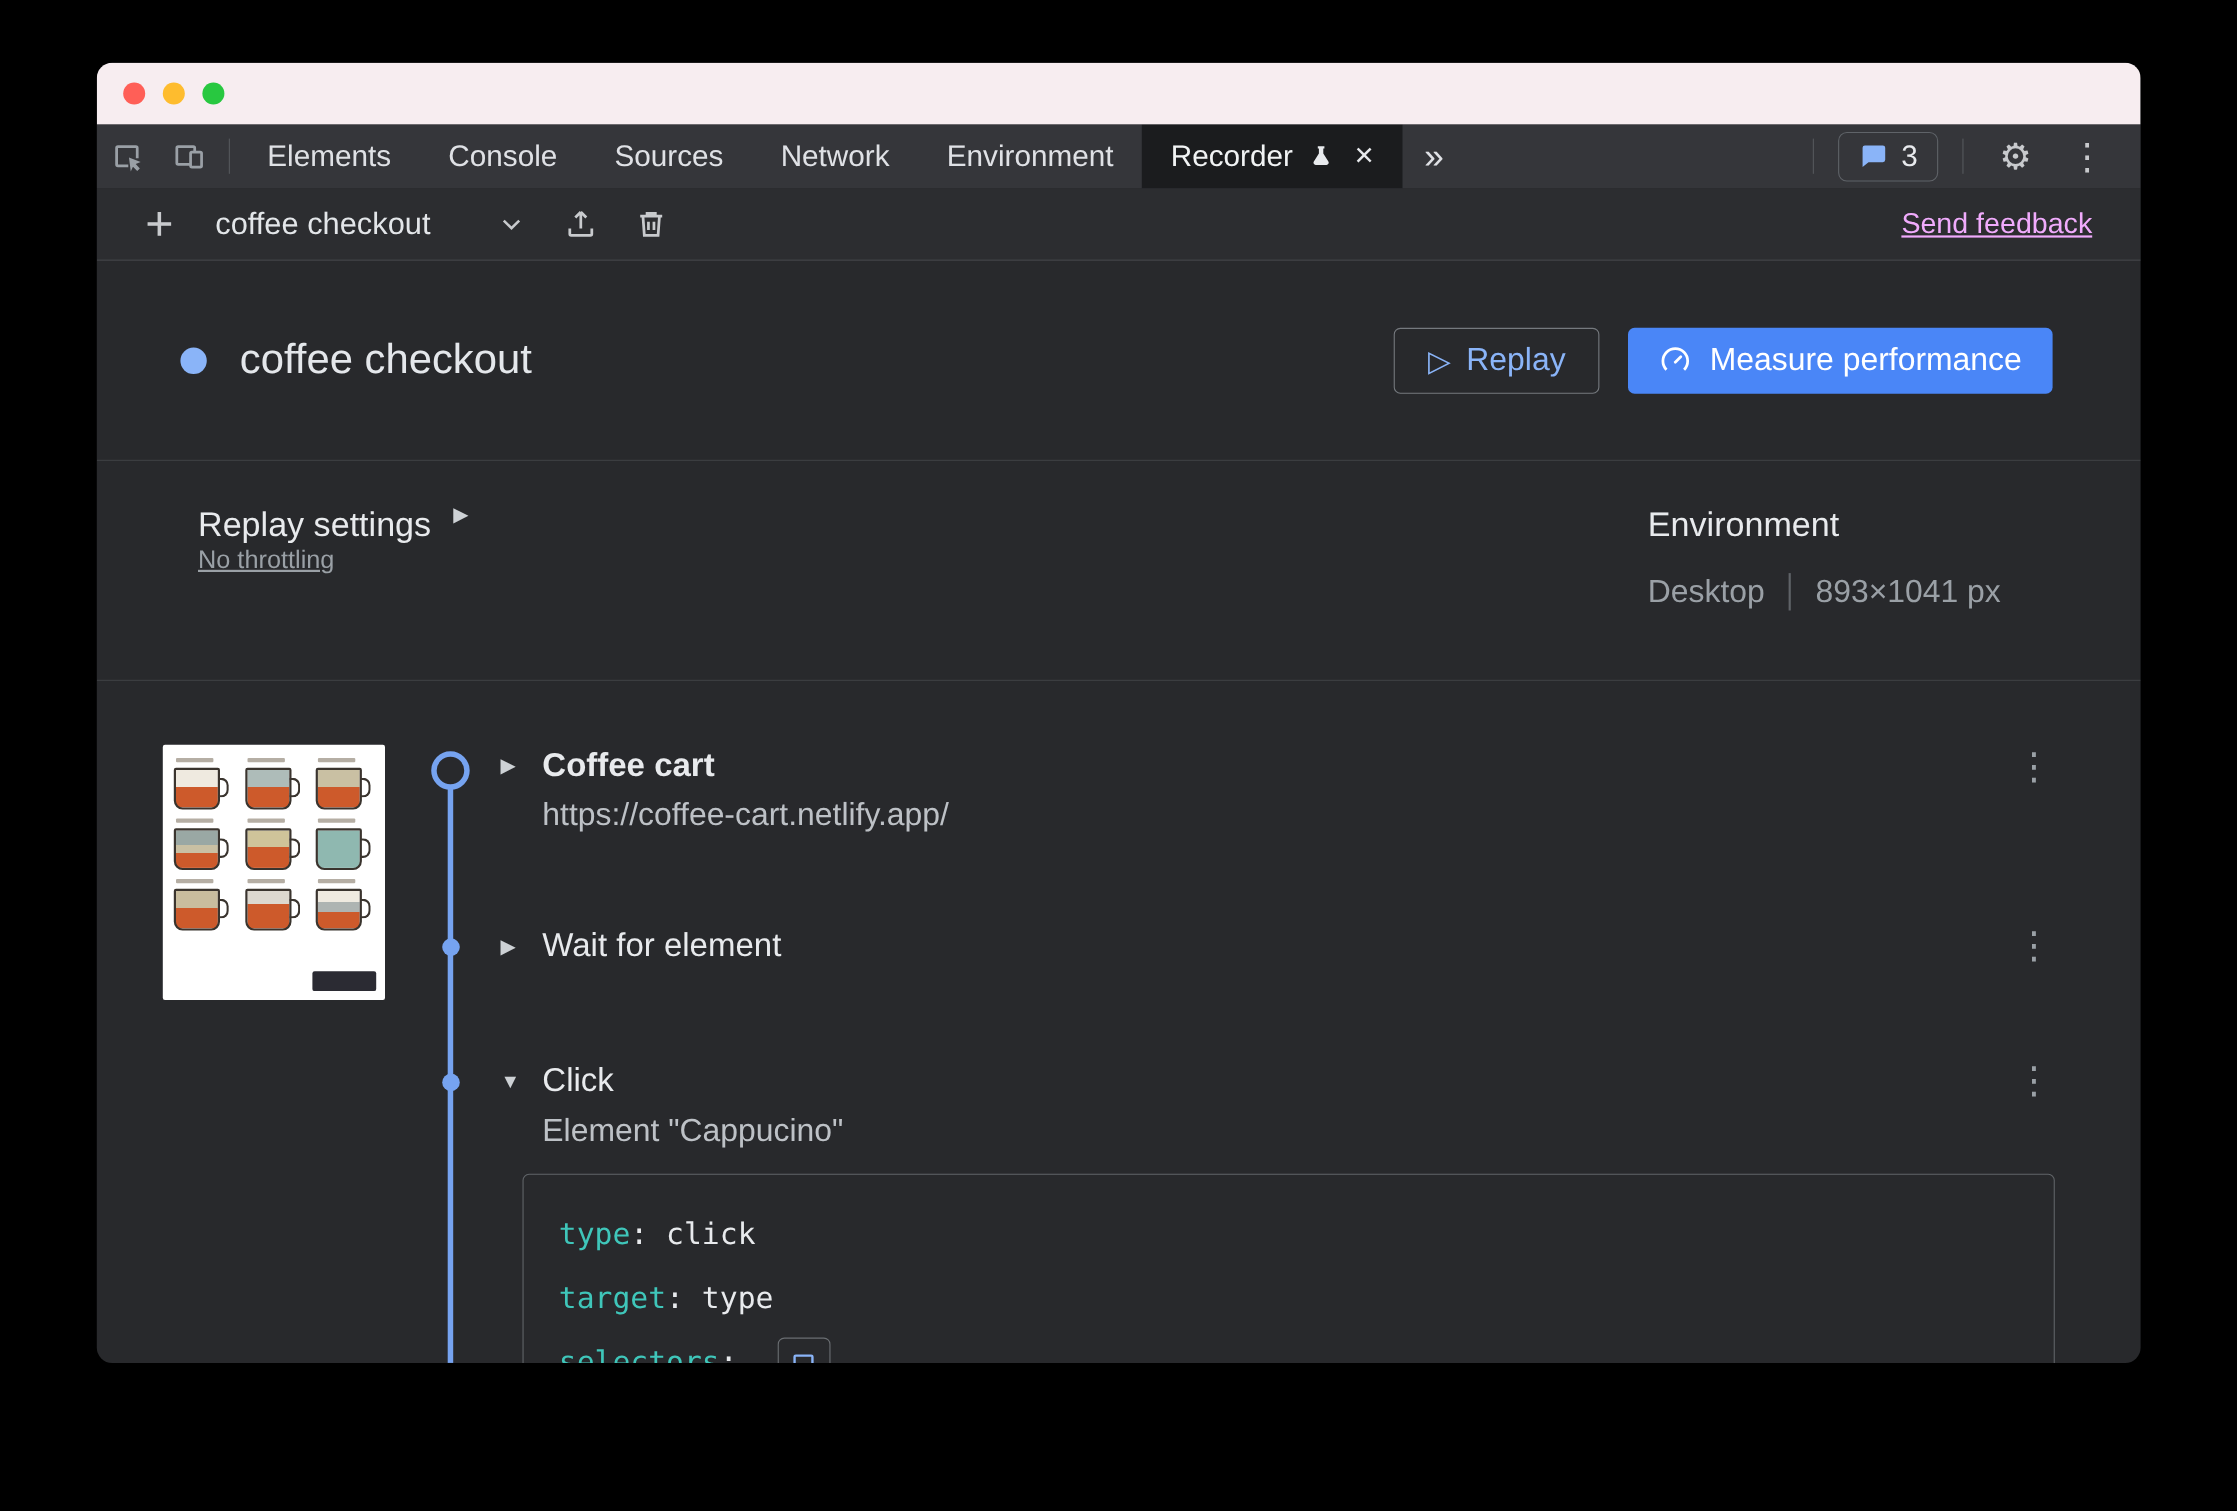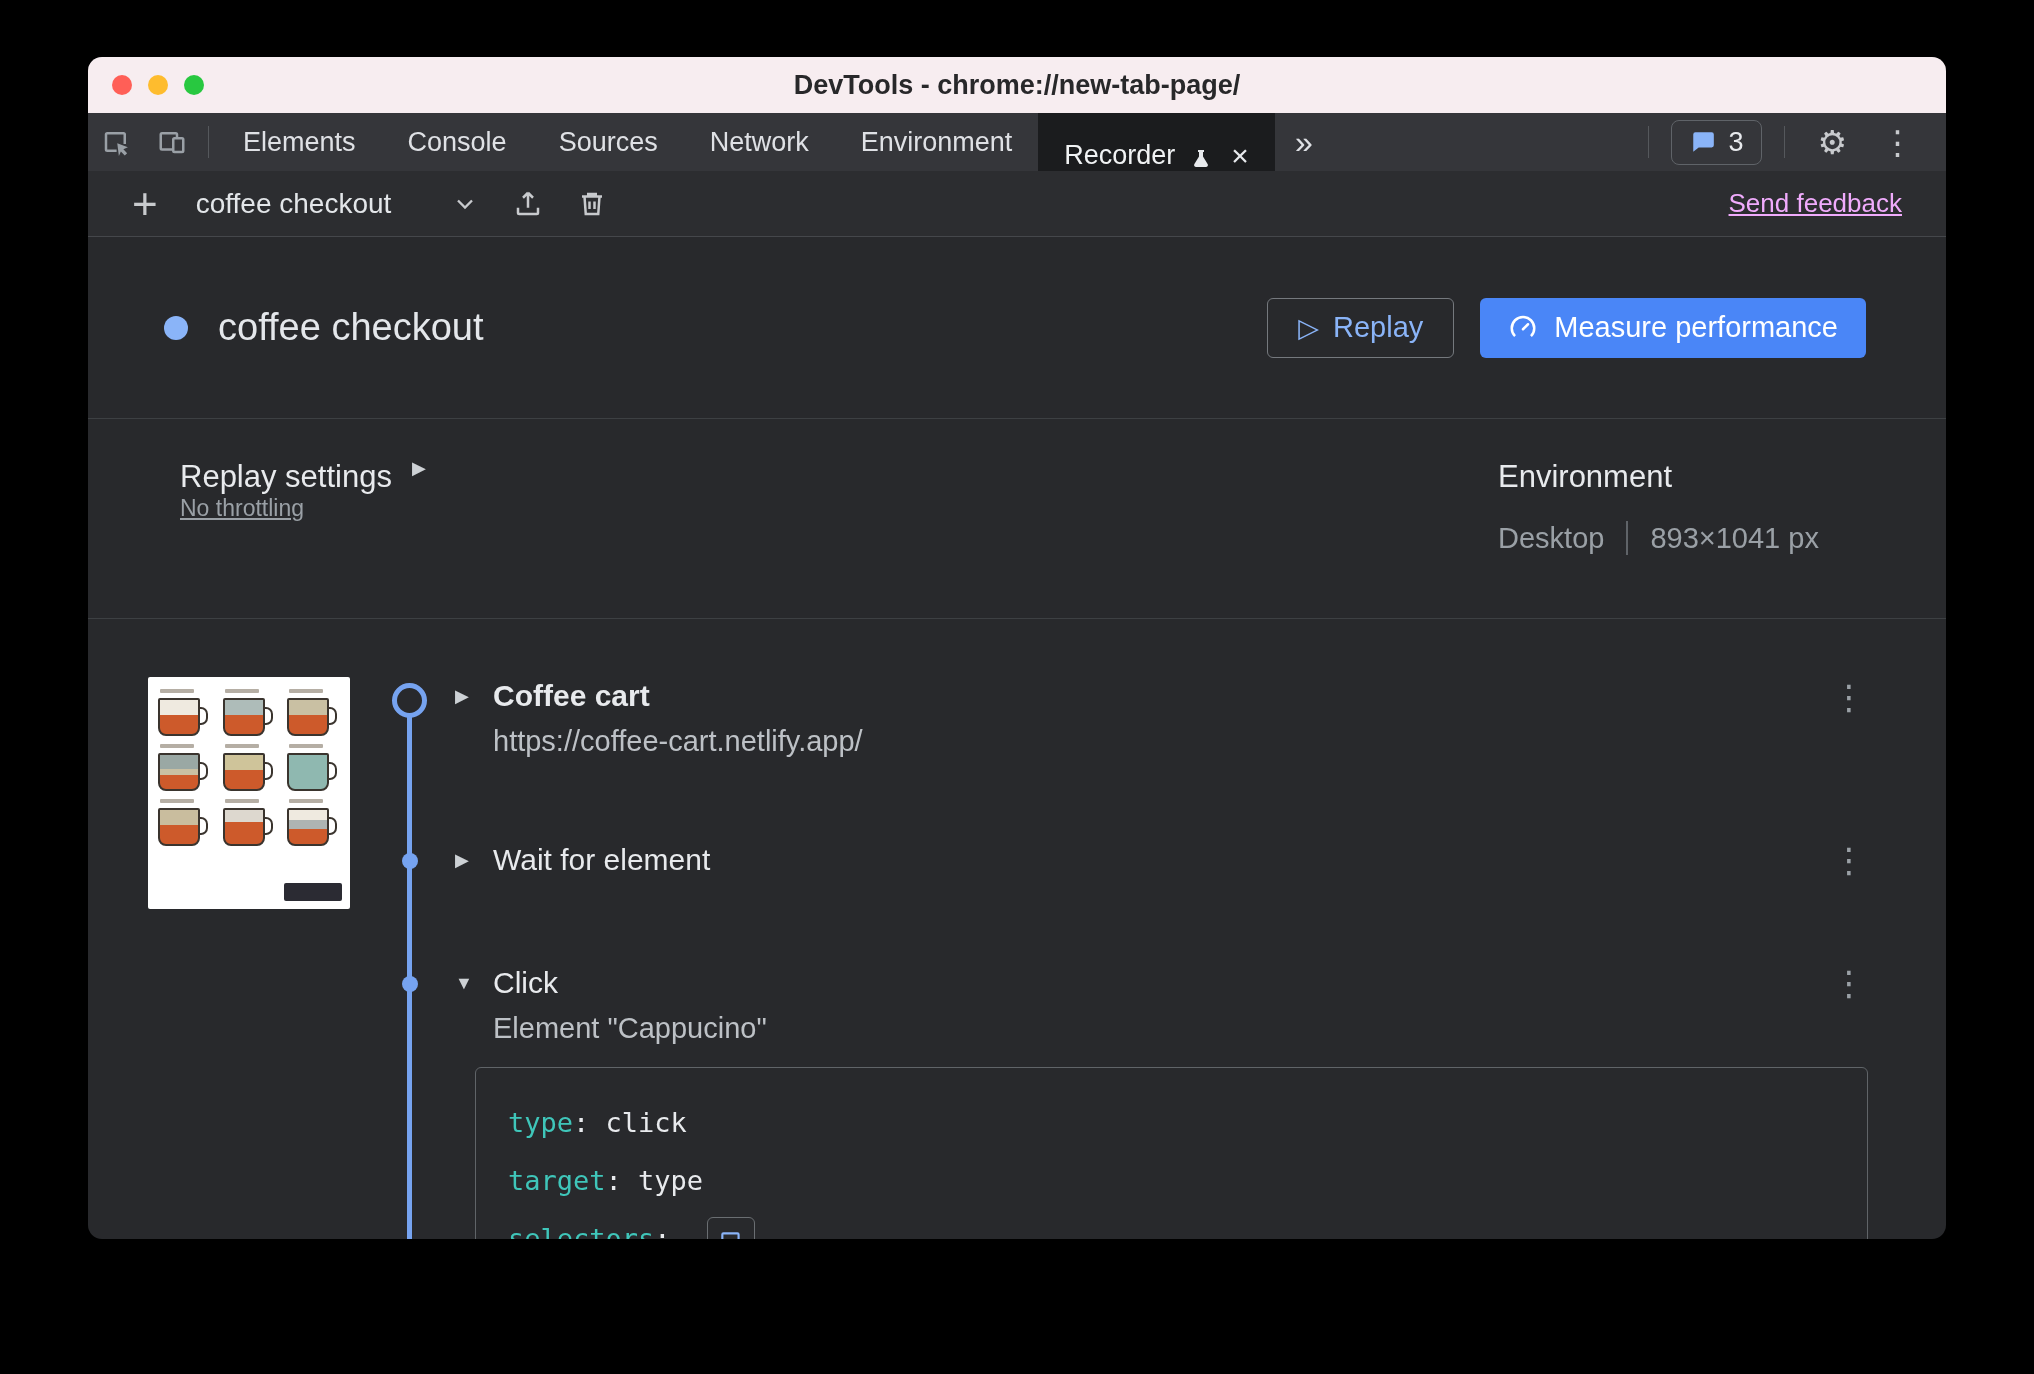--- a/index.html
+++ b/index.html
@@ -15,21 +15,21 @@
   .lights { position:absolute; left:24px; top:0; height:56px; display:flex; align-items:center; gap:16px; }
   .light { width:20px; height:20px; border-radius:50%; cursor:pointer; }
   .light.red { background:#ff5f57; } .light.yellow { background:#febc2e; } .light.green { background:#28c840; }
   .win-title { flex:1; text-align:center; font-size:27px; font-weight:700; color:#28282a; }
 
   
   .tabbar { height:58px; background:#35363a; display:flex; align-items:stretch; color:#dfe1e5; }
   .tb-iconbtn { width:56px; display:flex; align-items:center; justify-content:center; color:#9aa0a6; cursor:pointer; }
   .tb-divider { width:1px; background:#55585c; margin:13px 8px; }
   .tab { display:flex; align-items:center; padding:0 26px; font-size:27px; cursor:pointer; white-space:nowrap; }
-  .tab.active { background:#1b1c1e; color:#f1f3f4; gap:14px;align-items:flex-end; }
+  .tab.active { background:#1b1c1e; color:#f1f3f4; gap:14px; }
   .tab .close { font-size:30px; line-height:1; margin-left:4px; color:#e8eaed; cursor:pointer; }
   .more { display:flex; align-items:center; padding:0 20px; font-size:32px; cursor:pointer; }
   .tb-right { margin-left:auto; display:flex; align-items:center; padding-right:22px; gap:14px; }
   .chat-btn { display:flex; align-items:center; gap:12px; border:1px solid #5f6368; border-radius:8px;
     padding:6px 18px; color:#e8eaed; font-size:27px; cursor:pointer; }
   .glyph-btn { font-size:33px; color:#c8cacd; padding:0 10px; cursor:pointer; font-family:"DejaVu Sans", sans-serif; }
 
   
   .toolbar { height:66px; background:#2c2d30; border-bottom:1px solid #45474b;
     display:flex; align-items:center; padding:0 44px 0 34px; }
@@ -112,21 +112,20 @@
 <body>
 
 <div class="window">
 
   <div class="titlebar">
     <div class="lights">
       <span class="light red"></span>
       <span class="light yellow"></span>
       <span class="light green"></span>
     </div>
-    <div class="win-title">DevTools - chrome://new-tab-page/</div>
   </div>
 
   <div class="tabbar">
     <div class="tb-iconbtn">
       <svg width="30" height="30" viewBox="0 0 24 24">
         <path fill="none" stroke="currentColor" stroke-width="2" d="M12.5 19H5a1 1 0 0 1-1-1V6a1 1 0 0 1 1-1h13a1 1 0 0 1 1 1v7.5"></path>
         <path fill="currentColor" d="M13 13l8.5 3.2-3.6 1.5 3 3.2-1.9 1.9-3.1-3.2-1.6 3.6z"></path>
       </svg>
     </div>
     <div class="tb-iconbtn">

